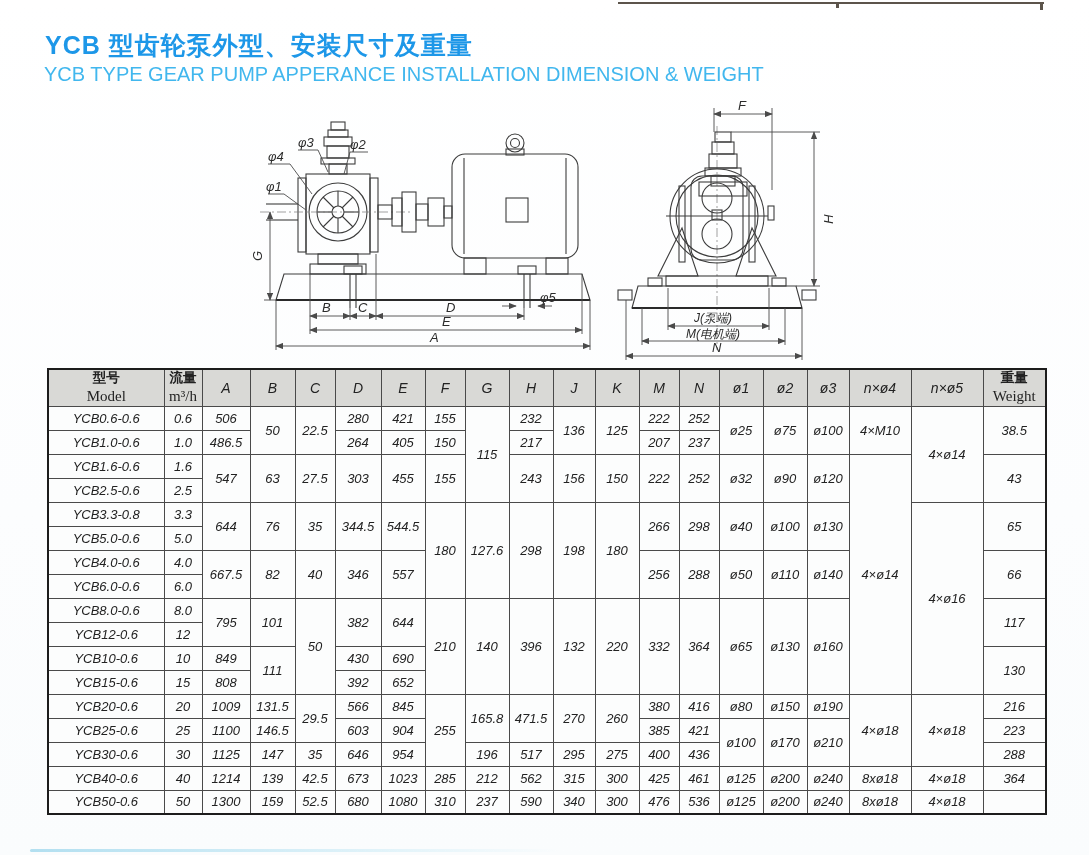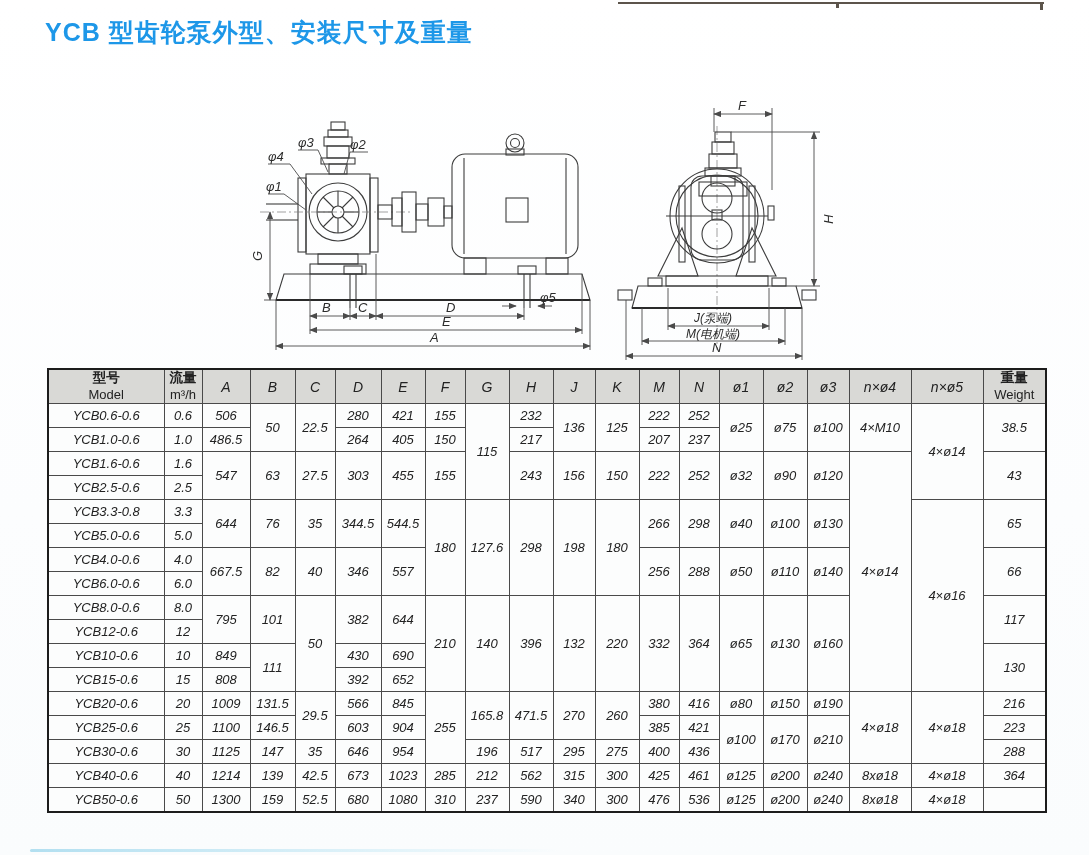--- a/index.html
+++ b/index.html
@@ -9,21 +9,21 @@
     font-family:"Liberation Sans",sans-serif;
   }
   .page{position:absolute;inset:0;background:linear-gradient(180deg,#ffffff 0%,#fcfdfe 60%,#fafcfd 100%);}
   .top-scan-line{position:absolute;top:2px;left:618px;width:426px;height:2px;background:#5c544b;}
   .top-scan-stub1{position:absolute;top:2px;left:836px;width:3px;height:6px;background:#5c544b;}
   .top-scan-stub2{position:absolute;top:2px;left:1040px;width:3px;height:8px;background:#5c544b;}
   .bottom-scan-streak{position:absolute;bottom:3px;left:30px;width:530px;height:3px;
     background:linear-gradient(90deg,rgba(120,200,230,.55),rgba(160,220,240,.25) 70%,rgba(160,220,240,0));border-radius:2px;}
 
   .title-zh{
-    position:absolute;left:45px;top:16px;font-size:25px;font-weight:bold;
+    position:absolute;left:45px;top:29px;font-size:25px;font-weight:bold;
     color:#1d97e8;letter-spacing:1px;white-space:nowrap;
   }
   .title-en{
     position:absolute;left:44px;top:63px;font-size:20px;color:#41b7ee;
     letter-spacing:0px;white-space:nowrap;
   }
 
   svg{position:absolute;}
   svg text{font-family:"Liberation Sans",sans-serif;font-style:italic;fill:#2b2b2b;}
   .dwg{stroke:#3c3c3c;fill:none;stroke-width:1.1;}
@@ -38,33 +38,34 @@
   }
   table.spec th,table.spec td{
     border:1px solid #4a4a4a;text-align:center;vertical-align:middle;
     padding:0;overflow:hidden;white-space:nowrap;color:#222;
   }
   table.spec thead tr{height:24px;}
   table.spec tbody tr{height:24px;margin-left:32px;}
   table.spec th{background:#d9d9d6;font-weight:normal;font-size:14px;font-style:italic;}
   .th-stack{font-style:normal;line-height:1.25;}
   .th-zh{font-weight:bold;font-size:13.5px;display:block;}
-  .th-en{font-size:13px;display:block;}
+  .th-en{font-size:15px;display:block;font-family:Liberation Serif, serif;}
   table.spec td{font-style:italic;font-size:13px;}
 </style>
 </head>
 <body>
 
 <div class="page">
   <div class="top-scan-line"></div>
   <div class="top-scan-stub1"></div>
   <div class="top-scan-stub2"></div>
   <div class="bottom-scan-streak"></div>
 
   <div class="title-zh">YCB 型齿轮泵外型、安装尺寸及重量</div>
+  <div class="title-en">YCB TYPE GEAR PUMP APPERANCE INSTALLATION DIMENSION &amp; WEIGHT</div>
 
   <svg style="left:250px;top:118px" width="365" height="242" viewBox="0 0 365 242">
     <defs>
       <marker id="arrA" viewBox="0 0 10 8" refX="9" refY="4" markerWidth="9" markerHeight="7" orient="auto-start-reverse">
         <path d="M0,0 L10,4 L0,8 z" fill="#4a4a4a"></path>
       </marker>
     </defs>
 
     <g class="dwg">
       <rect x="81" y="4" width="14" height="8"></rect>

